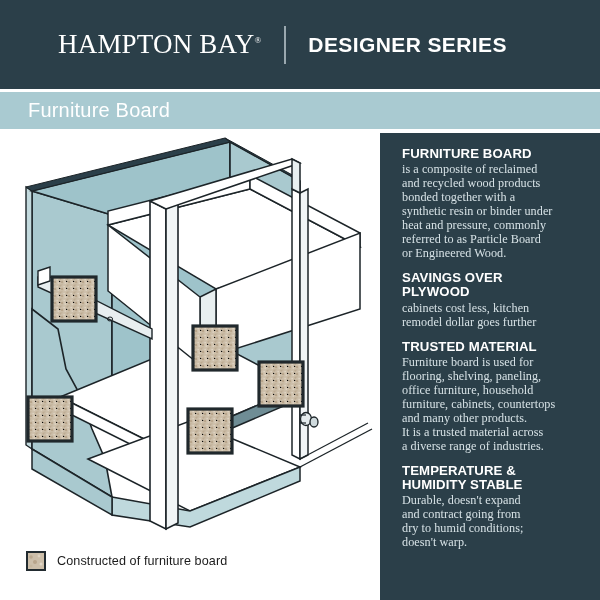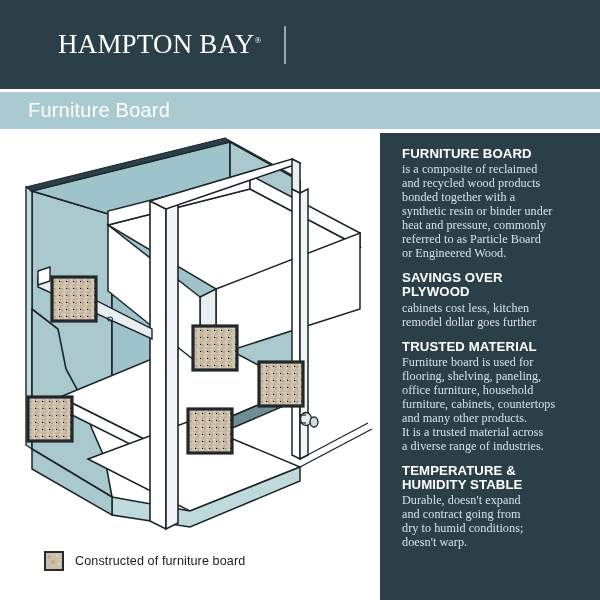--- a/index.html
+++ b/index.html
@@ -66,41 +66,42 @@
   }
 
   
   .illus{
     position:absolute;left:0;top:129px;width:380px;height:410px;
   }
   .illus svg{display:block;}
 
   
   .legend{
-    position:absolute;left:44px;top:551px;
+    position:absolute;left:26px;top:551px;
     display:flex;align-items:center;
   }
   .legend-sw{
     width:20px;height:20px;box-sizing:border-box;
     border:2px solid #222b30;
     background:#cbbca8;
     position:relative;overflow:hidden;flex:none;
   }
   .legend-label{
     margin-left:11px;font-size:12.6px;color:#1b1b1b;letter-spacing:0.1px;
   }
 </style>
 </head>
 <body>
 
 <div class="page">
 
   <div class="header">
     <div class="brand"><span>HAMPTON BAY</span><span class="tm">®</span></div>
     <div class="hdr-divider"></div>
+    <div class="series">DESIGNER SERIES</div>
   </div>
 
   <div class="subbar">
     <div class="subbar-title">Furniture Board</div>
   </div>
 
   <div class="illus">
     <svg width="380" height="410" viewBox="0 0 380 410" xmlns="http://www.w3.org/2000/svg">
       <defs>
         <pattern id="pbTex" width="7" height="7" patternUnits="userSpaceOnUse">

